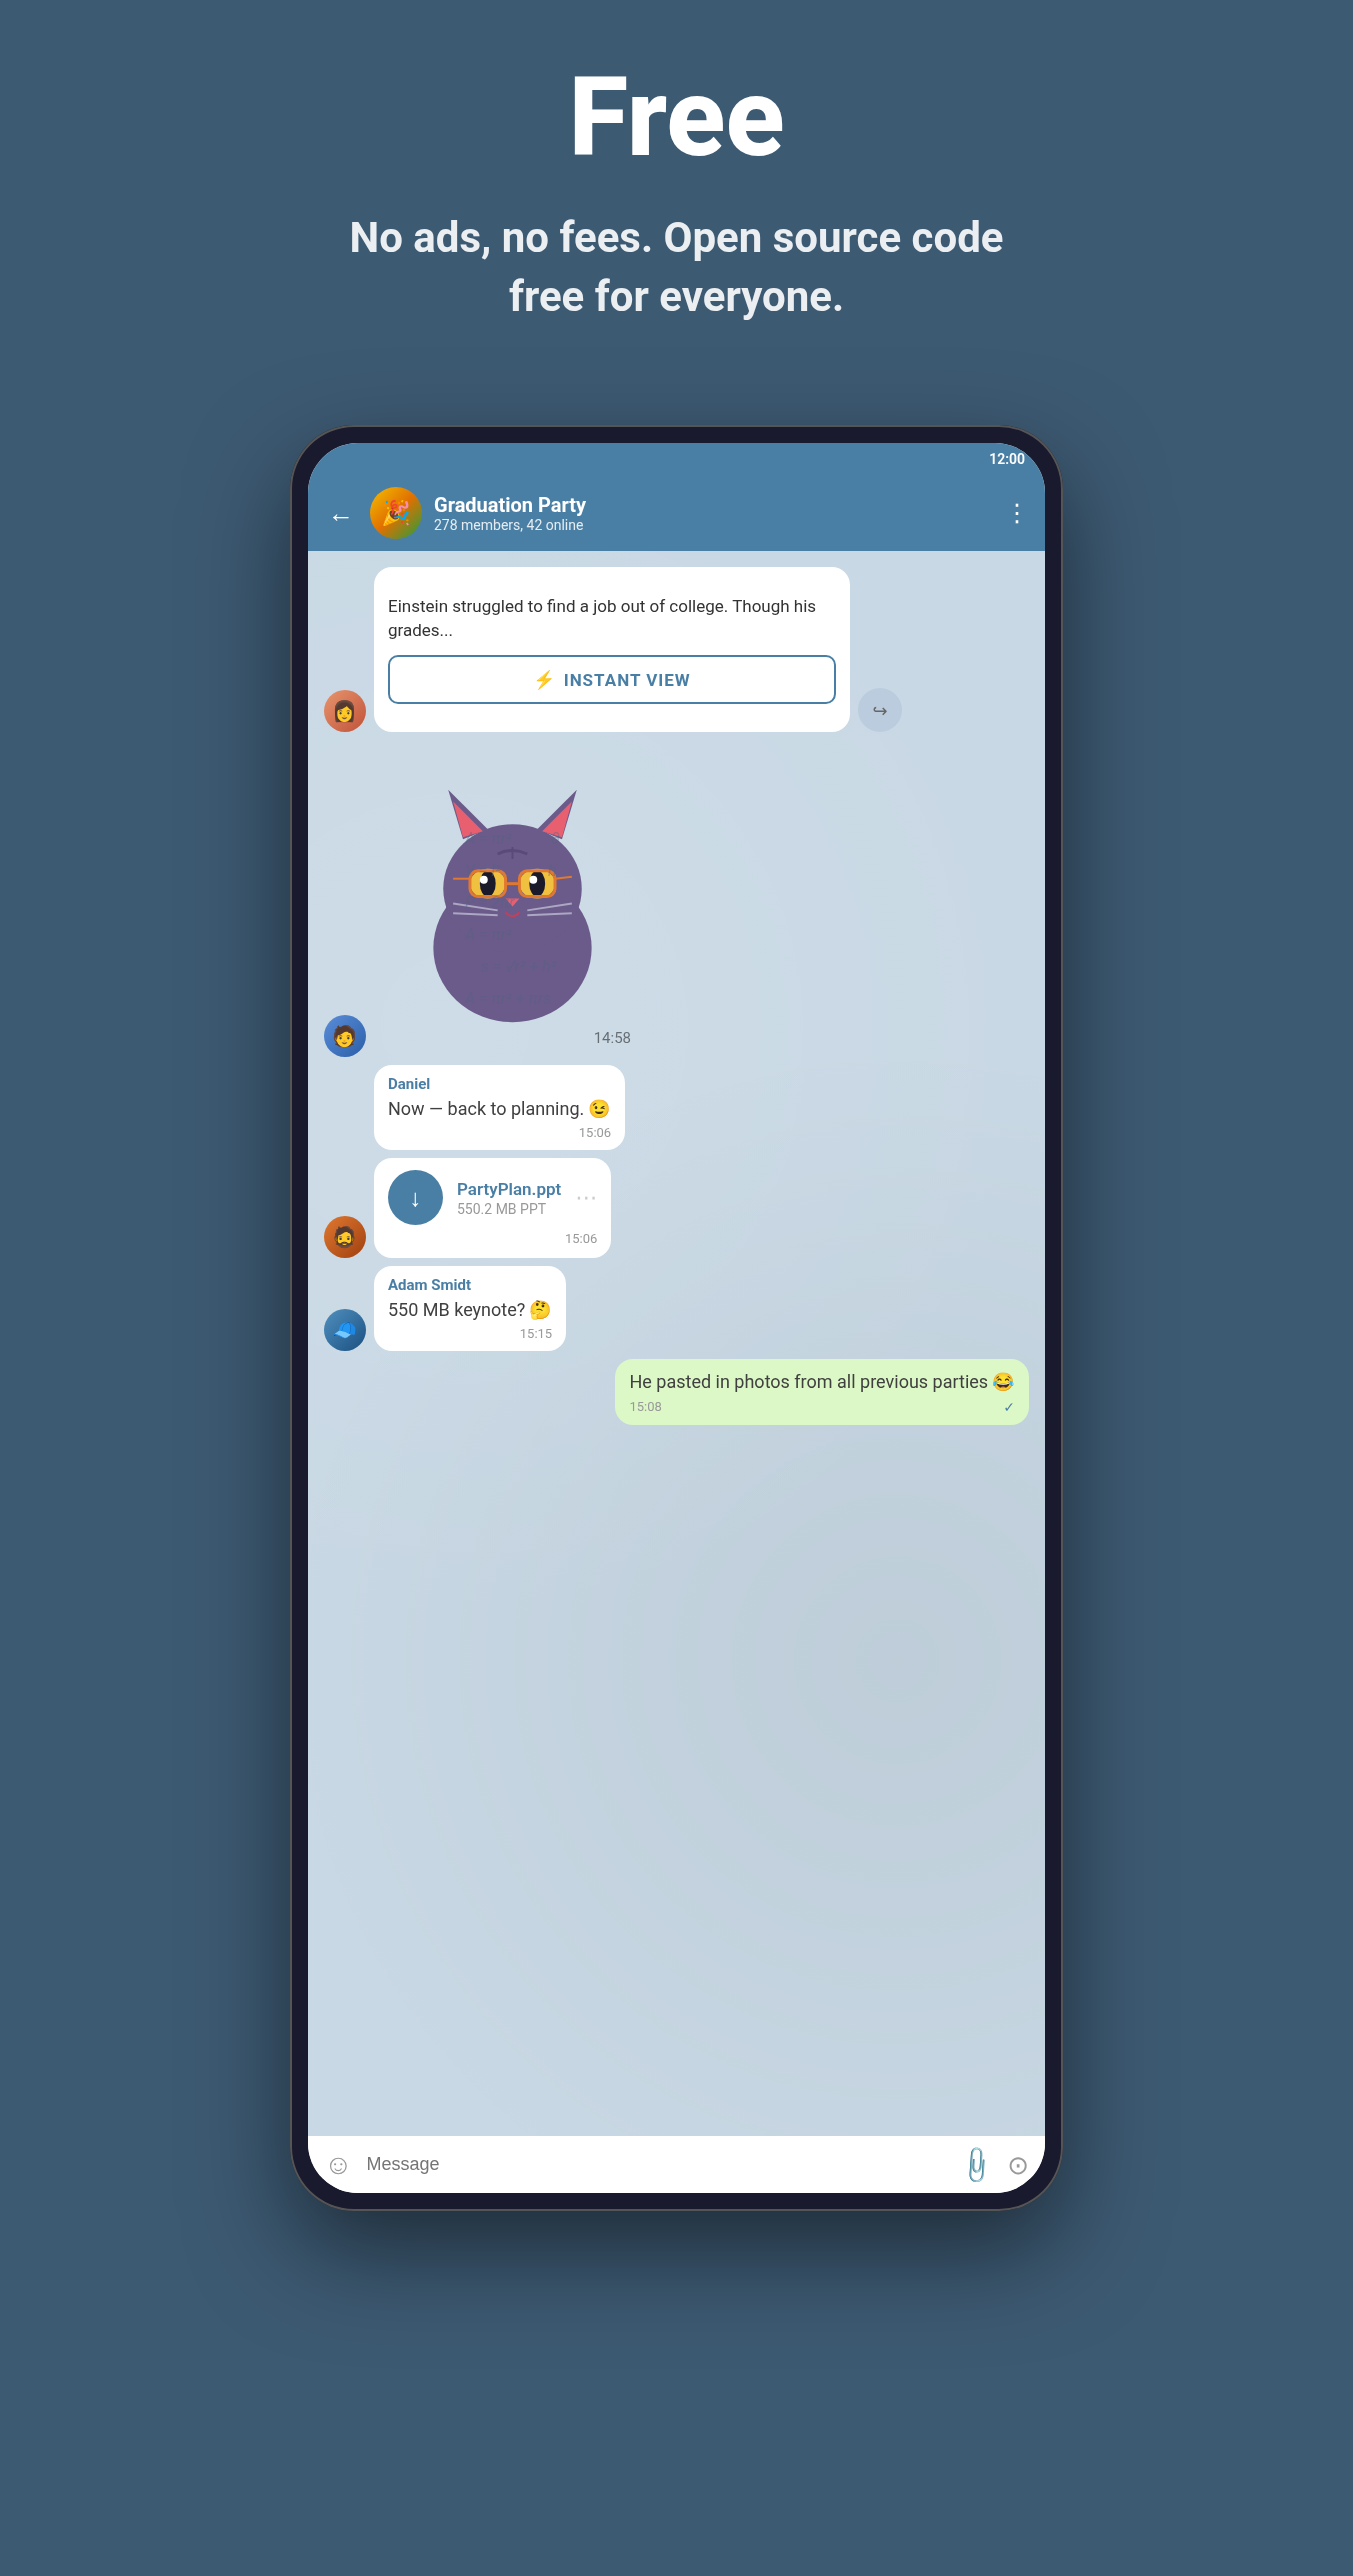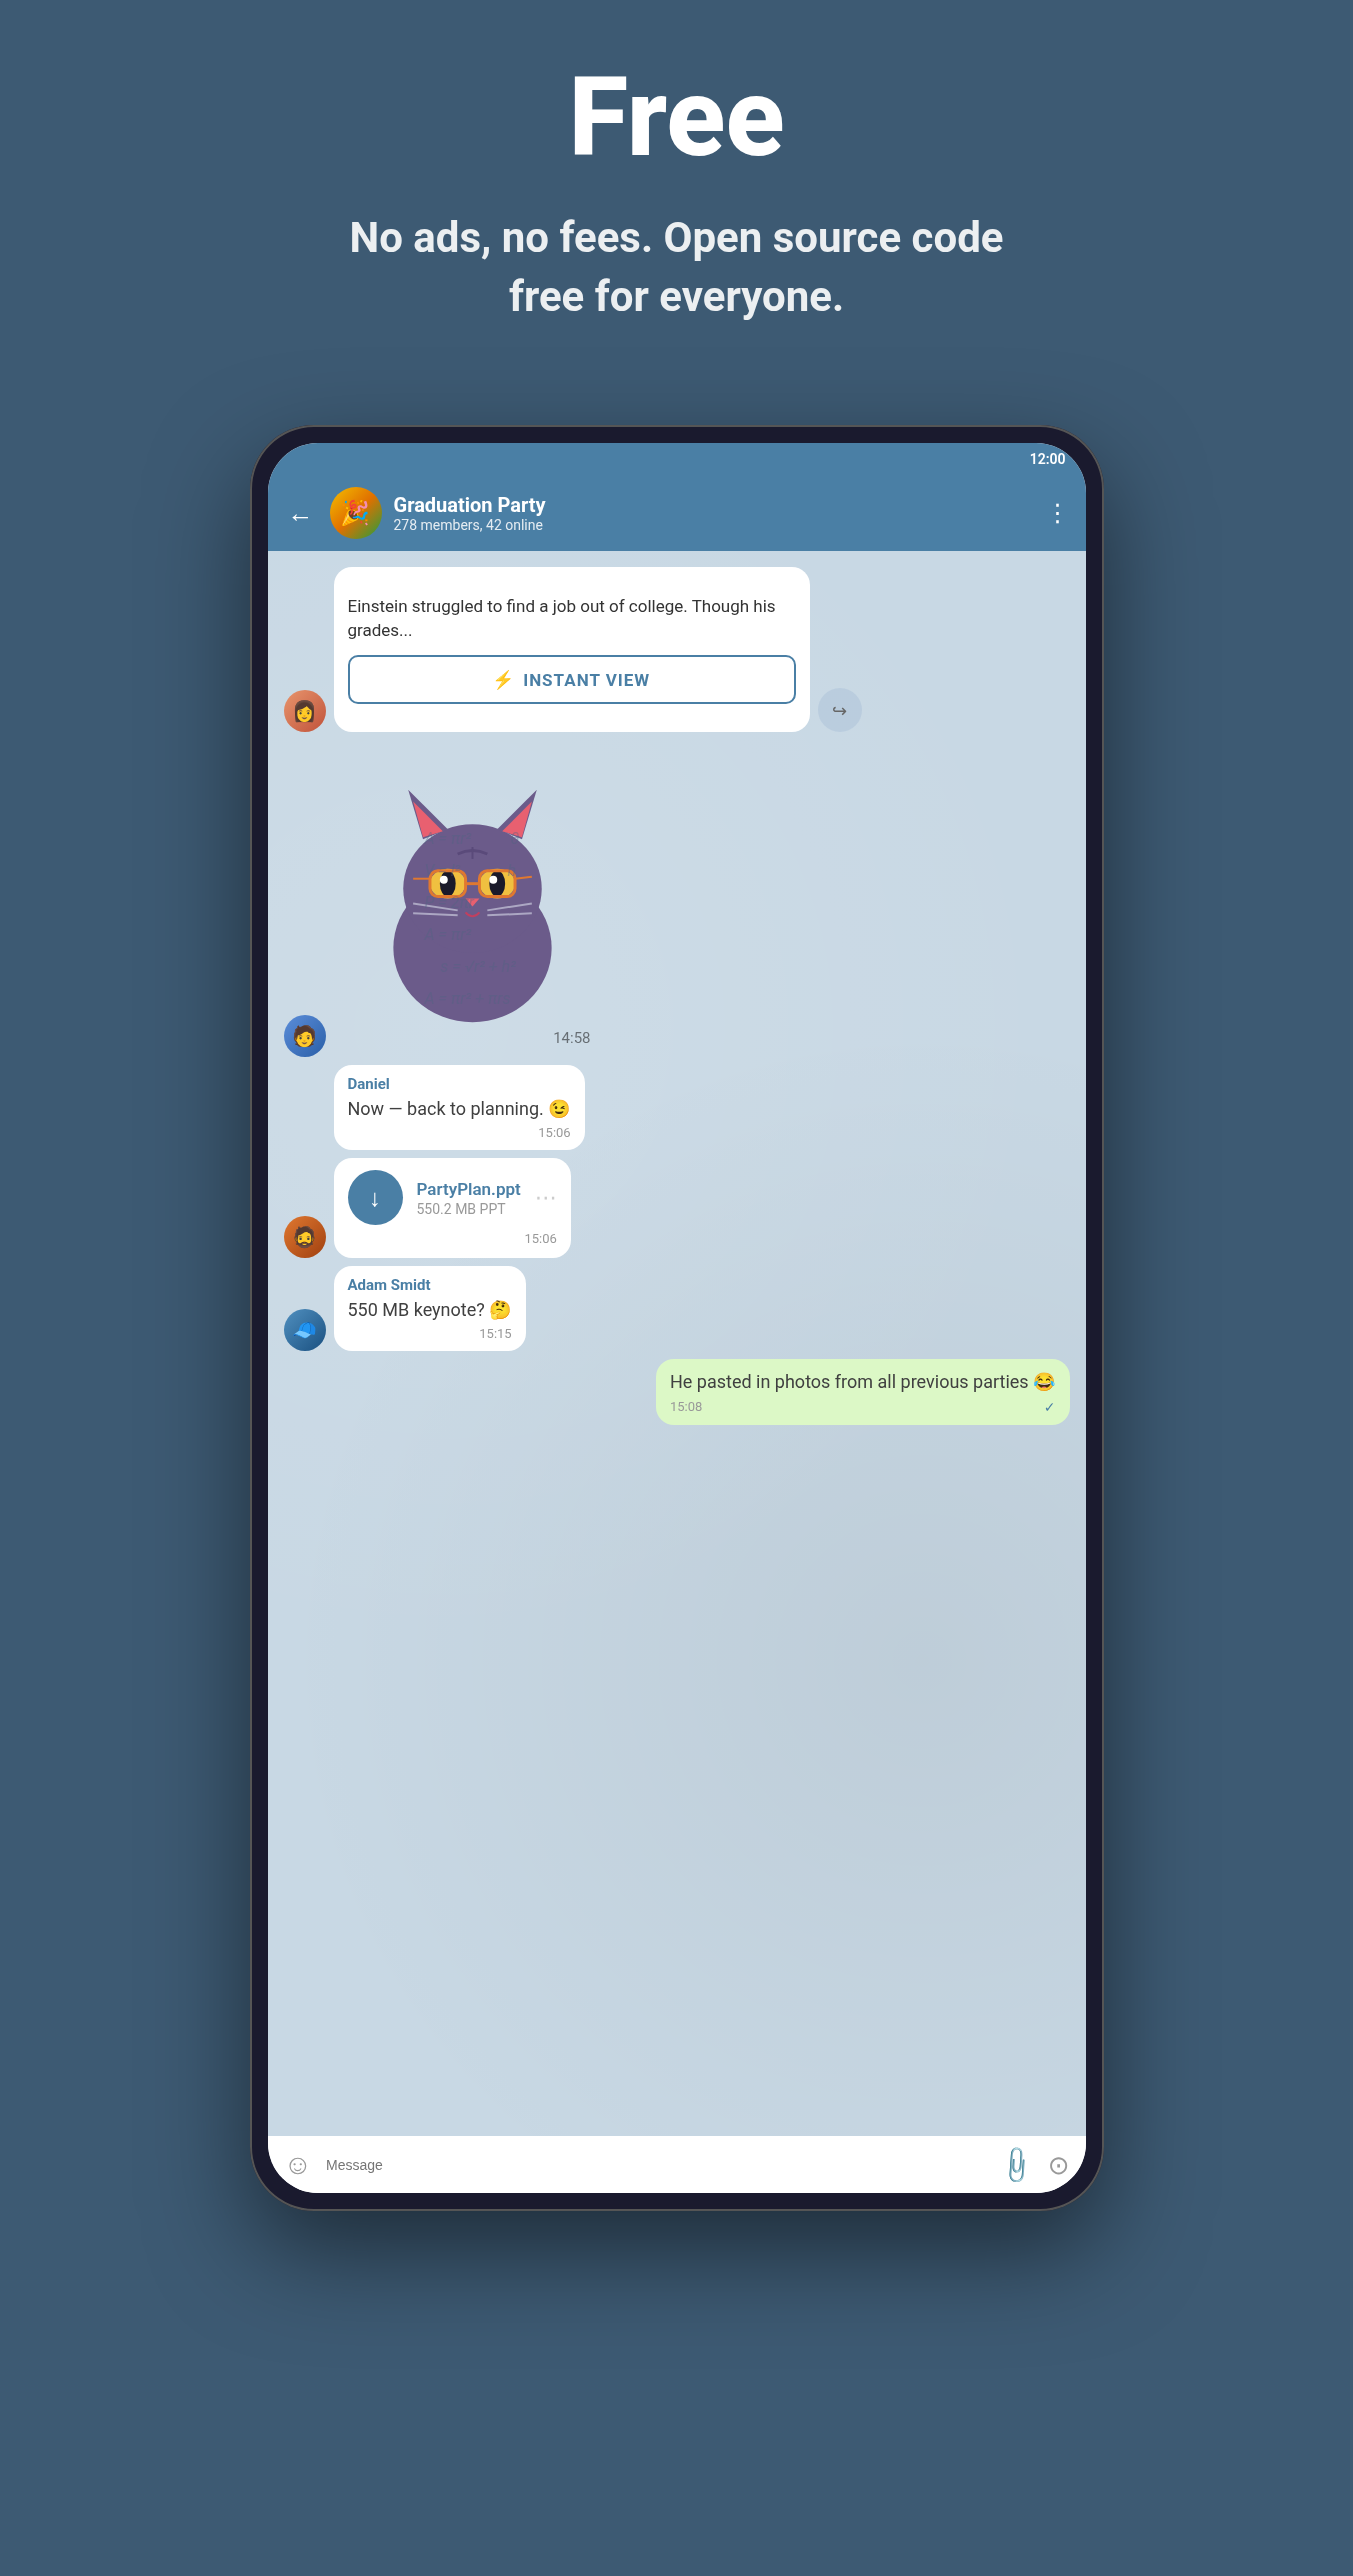--- a/index.html
+++ b/index.html
@@ -31,21 +31,21 @@
       font-weight: 700;
       color: rgba(255,255,255,0.9);
       line-height: 1.4;
       max-width: 694px;
     }
 
     
     .phone-wrapper {
       margin-top: 40px;
       position: relative;
-      width: 854px;
+      width: 773px;
     }
     .phone-outer {
       background: #1a1a2e;
       border-radius: 64px;
       padding: 18px;
       box-shadow: 0 40px 99px rgba(0,0,0,0.5), inset 0 0 0 2px #555;
       position: relative;
     }
     .phone-inner {
       background: #eef2f5;
@@ -333,21 +333,21 @@
     }
     .input-emoji {
       font-size: 28px;
       cursor: pointer;
       color: #999;
     }
     .input-field {
       flex: 1;
       border: none;
       outline: none;
-      font-size: 14px;
+      font-size: 18px;
       color: #c2410c;
       background: transparent;
     }
     .input-attach {
       font-size: 26px;
       cursor: pointer;
       color: #999;
       transform: rotate(45deg);
     }
     .input-camera {

